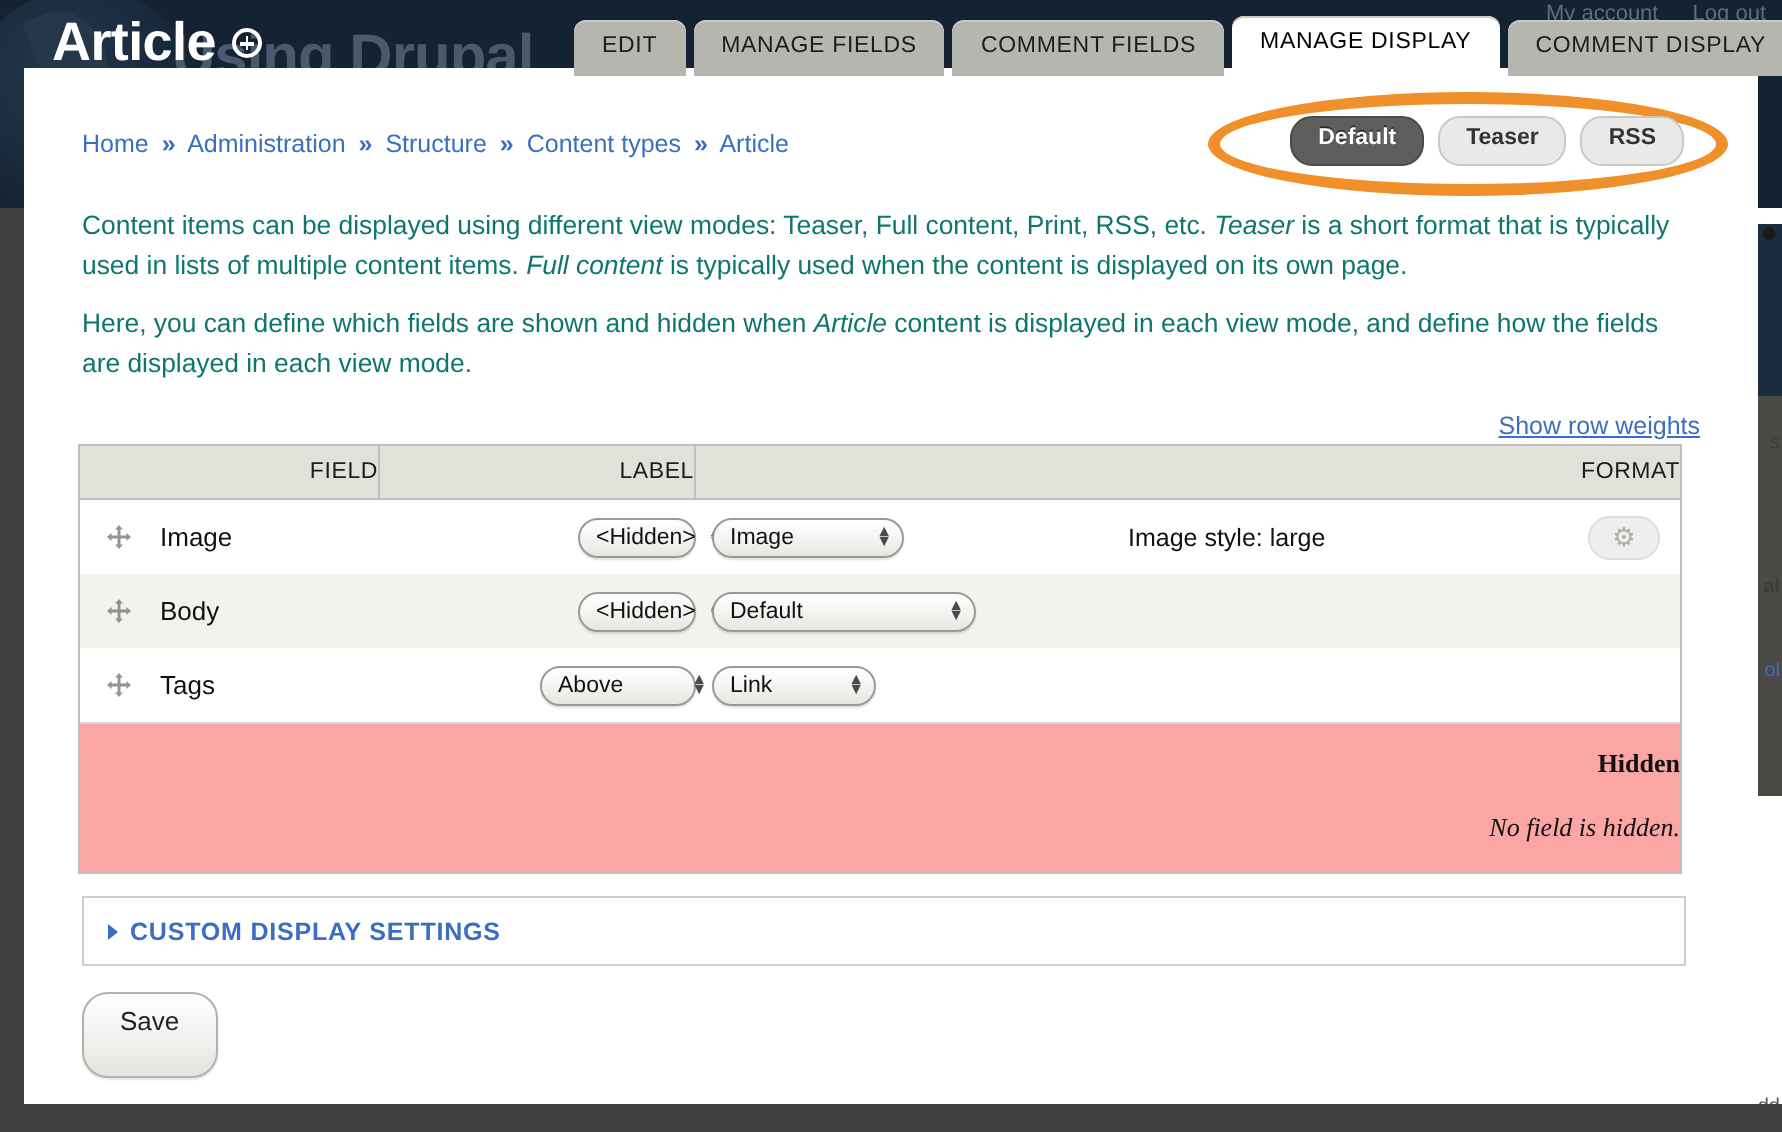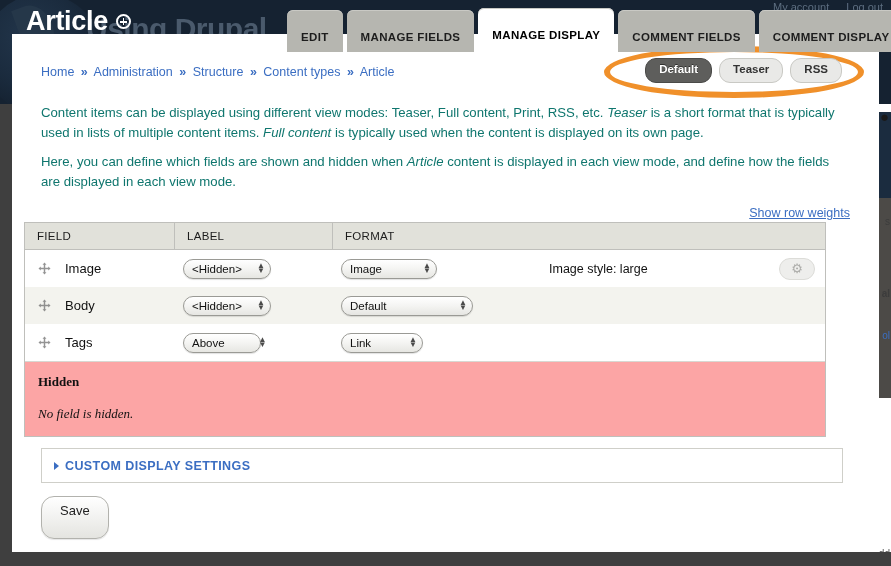--- a/index.html
+++ b/index.html
@@ -118,23 +118,23 @@
     left: 287px; top: 8px;
     display: flex;
     align-items: flex-end;
     gap: 4px;
     z-index: 30;
   }
   .tab {
     background: #b6b6b0;
     color: #1d1d1d;
     font-size: 11.5px;
-    font-weight: bold;
+    font-weight: normal;
     letter-spacing: .35px;
-    padding: 22px 14px 8px;
+    padding: 8px 14px 8px;
     border-radius: 6px 6px 0 0;
     white-space: nowrap;
     cursor: pointer;
     line-height: 1;
     box-shadow: inset 0 1px 0 #c9c9c4;
   }
   .tab.active {
     background: #ffffff;
     color: #000;
     padding-bottom: 10px;
@@ -225,24 +225,25 @@
     font-size: 12.5px;
     color: #3b6ec2;
     text-decoration: underline;
     cursor: pointer;
     white-space: nowrap;
   }
 
   
   .field-table {
     position: absolute;
-    left: 12px; top: 188px;
+    left: 27px; top: 188px;
     width: 802px;
     border: 1px solid #bfbfbb;
     background: #fff;
+    text-align: right;
   }
   .ft-head {
     display: flex;
     background: #e1e1da;
     border-bottom: 1px solid #bfbfbb;
     height: 27px;
     align-items: center;
   }
   .ft-head div {
     font-size: 11.5px;
@@ -305,21 +306,21 @@
     display: flex;
     flex-direction: column;
     align-items: center;
     justify-content: center;
     line-height: .62;
     font-size: 8px;
     color: #4a4a4a;
     margin-left: 6px;
     padding-right: 3px;
   }
-  .w-hidden  { width: 88px; }
+  .w-hidden  { width: 59px; }
   .w-above   { width: 78px; gap: 28px; }
   .w-image   { width: 96px; }
   .w-default { width: 132px; }
   .w-link    { width: 82px; }
 
   .format-note {
     font-size: 12.5px;
     color: #111;
     margin-left: 112px;
     white-space: nowrap;
@@ -460,22 +461,22 @@
   <div class="frame-bottom"></div>
 
   <div class="overlay-title">
     <div class="overlay-title-text">Article</div>
     <div class="add-icon"></div>
   </div>
 
   <div class="tabs">
     <div class="tab">EDIT</div>
     <div class="tab">MANAGE FIELDS</div>
+    <div class="tab">COMMENT FIELDS</div>
     <div class="tab active">MANAGE DISPLAY</div>
-    <div class="tab">COMMENT FIELDS</div>
     <div class="tab">COMMENT DISPLAY</div>
   </div>
 
   <div class="overlay">
 
     <div class="breadcrumb">
       <a>Home</a>
       <span class="sep">»</span>
       <a>Administration</a>
       <span class="sep">»</span>

